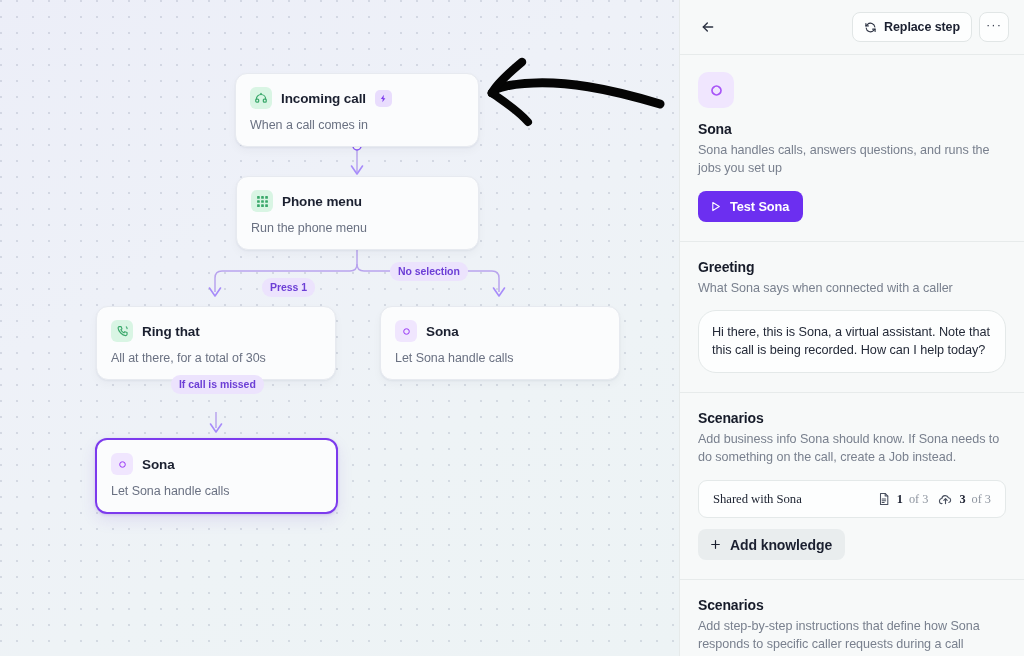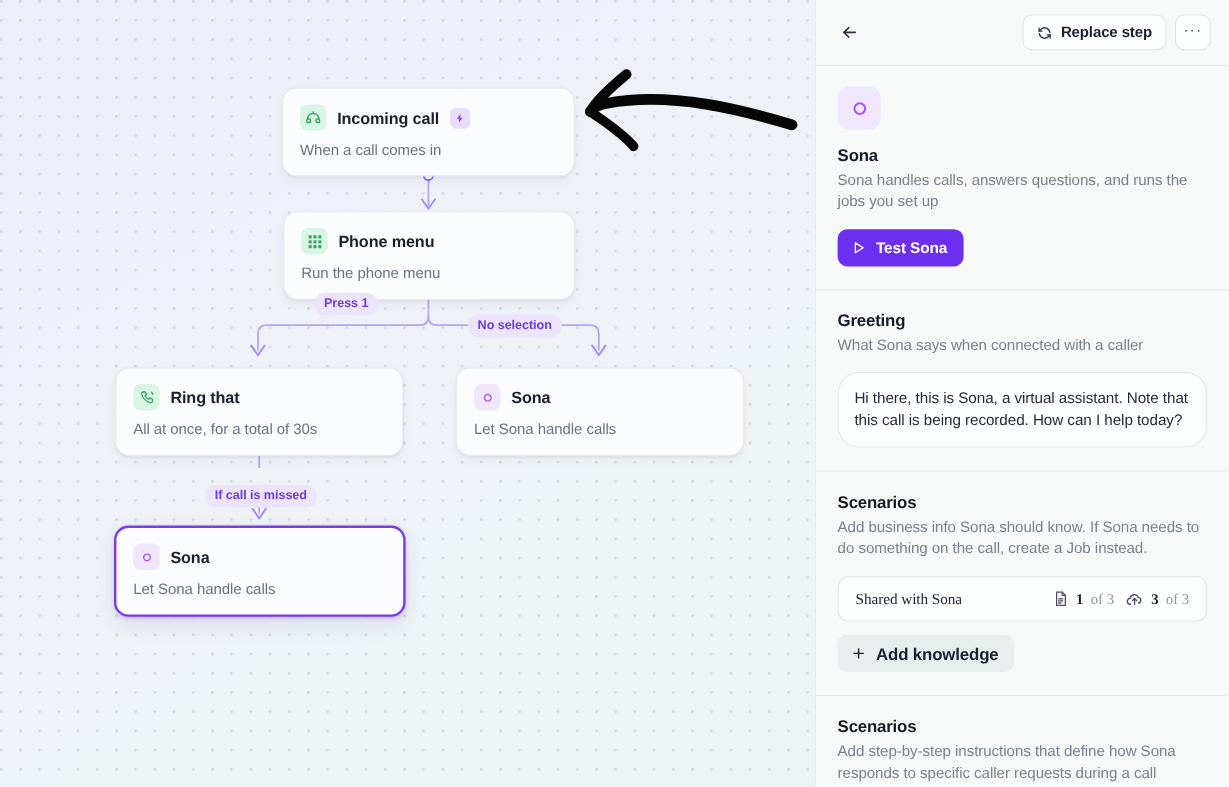--- a/index.html
+++ b/index.html
@@ -361,52 +361,52 @@
             <rect x="2" y="17" width="5" height="5" rx="1"></rect>
               <rect x="9.5" y="17" width="5" height="5" rx="1"></rect>
               <rect x="17" y="17" width="5" height="5" rx="1"></rect>
           </svg>
         </span>
         <span class="node-title">Phone menu</span>
       </div>
       <div class="node-sub">Run the phone menu</div>
     </div>
 
-    <div class="branch-pill" style="left:262px; top:244px;">Press 1</div>
+    <div class="branch-pill" style="left:262px; top:278px;">Press 1</div>
     <div class="branch-pill" style="left:390px; top:262px;">No selection</div>
 
     <div class="node" style="left:96px; top:306px; width:240px;">
       <div class="node-head">
         <span class="node-icon green">
           <svg width="13" height="13" viewBox="0 0 24 24" fill="none" stroke="#3aa86b" stroke-width="2.1" stroke-linecap="round" stroke-linejoin="round">
             <path d="M6 3 h3.5 l1.6 4.2 -2.1 1.6 a12 12 0 0 0 5.6 5.6 l1.6 -2.1 4.2 1.6 V17 a2.5 2.5 0 0 1 -2.7 2.5 C11.5 18.9 4.6 12 4 6.2 A2.5 2.5 0 0 1 6 3 z"></path>
             <path d="M19 3.5 a4.5 4.5 0 0 1 1.5 3.2"></path>
           </svg>
         </span>
         <span class="node-title">Ring that</span>
       </div>
-      <div class="node-sub">All at once, for a total of 30s</div>
+      <div class="node-sub">All at there, for a total of 30s</div>
     </div>
 
     <div class="node" style="left:380px; top:306px; width:240px;">
       <div class="node-head">
         <span class="node-icon purple">
           <svg width="13" height="13" viewBox="0 0 24 24" fill="none" stroke="#a855f7" stroke-width="2" stroke-linecap="round">
             <path d="M8.5 8.5 a4.5 4.5 0 0 1 7 0"></path>
             <path d="M15.5 15.5 a4.5 4.5 0 0 1 -7 0"></path>
             <path d="M8.5 8.5 a4.5 4.5 0 0 0 0 7"></path>
             <path d="M15.5 15.5 a4.5 4.5 0 0 0 0 -7"></path>
           </svg>
         </span>
         <span class="node-title">Sona</span>
       </div>
       <div class="node-sub">Let Sona handle calls</div>
     </div>
 
-    <div class="branch-pill" style="left:171px; top:404px;">If call is missed</div>
+    <div class="branch-pill" style="left:171px; top:375px;">If call is missed</div>
 
     <div class="node selected" style="left:95px; top:438px; width:243px;">
       <div class="node-head">
         <span class="node-icon purple">
           <svg width="13" height="13" viewBox="0 0 24 24" fill="none" stroke="#a855f7" stroke-width="2" stroke-linecap="round">
             <path d="M8.5 8.5 a4.5 4.5 0 0 1 7 0"></path>
             <path d="M15.5 15.5 a4.5 4.5 0 0 1 -7 0"></path>
             <path d="M8.5 8.5 a4.5 4.5 0 0 0 0 7"></path>
             <path d="M15.5 15.5 a4.5 4.5 0 0 0 0 -7"></path>
           </svg>

